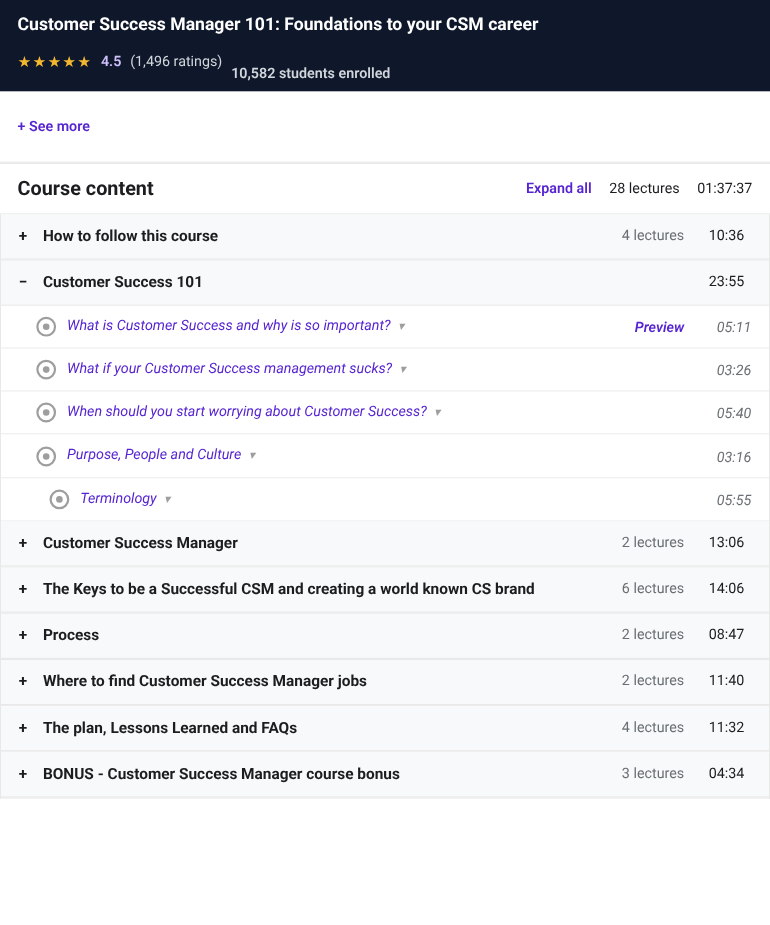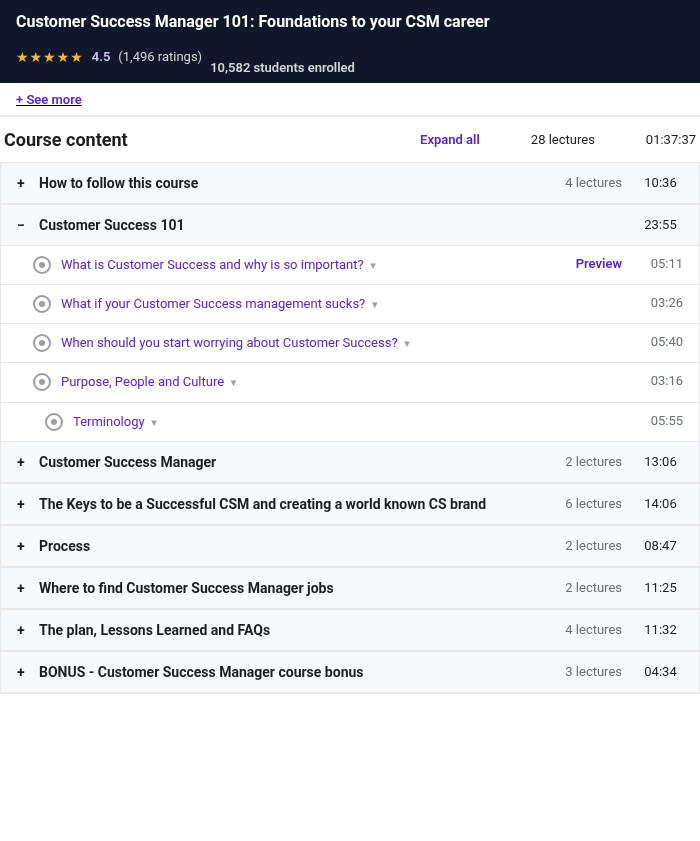--- a/index.html
+++ b/index.html
@@ -44,39 +44,37 @@
       color: #d1d7dc;
     }
     .enrolled {
       color: #d1d7dc;
       font-weight: 600;
       margin-top: 21px;
     }
 
     
     .see-more-bar {
-      padding: 8px 16px;
+      padding: 24px 16px;
       border-bottom: 1px solid #e8e8e8;
-      text-decoration: underline;
     }
     .see-more-link {
       color: #5624d0;
       font-size: 13px;
       font-weight: 600;
       cursor: pointer;
       text-decoration: none;
     }
 
     
     .content-header {
       display: flex;
       align-items: center;
-      padding: 12px 4px;
+      padding: 12px 16px;
       border-bottom: 1px solid #e8e8e8;
-      gap: 35px;
     }
     .content-title {
       font-size: 18px;
       font-weight: 700;
       color: #1c1d1f;
       flex: 1;
     }
     .expand-all {
       color: #5624d0;
       font-size: 13px;
@@ -133,24 +131,25 @@
     }
 
     
     .section-expanded .section-header {
       background: #f7f9fa;
     }
 
     
     .lecture-item {
       display: flex;
-      align-items: flex-start;
+      align-items: flex-end;
       padding: 10px 16px 10px 32px;
       border-bottom: 1px solid #e8e8e8;
       background: #fff;
+      font-style: italic;
     }
     .lecture-item:last-child { border-bottom: none; padding-left: 44px; }
     .lecture-icon {
       width: 18px;
       height: 18px;
       border-radius: 50%;
       border: 2px solid #9e9e9e;
       margin-right: 10px;
       flex-shrink: 0;
       display: flex;
@@ -291,21 +290,21 @@
         <span class="section-name">Process</span>
         <span class="section-lectures">2 lectures</span>
         <span class="section-duration">08:47</span>
       </div>
     </div>
     <div class="section">
       <div class="section-header">
         <span class="section-toggle">+</span>
         <span class="section-name">Where to find Customer Success Manager jobs</span>
         <span class="section-lectures">2 lectures</span>
-        <span class="section-duration">11:25</span>
+        <span class="section-duration">11:40</span>
       </div>
     </div>
     <div class="section">
       <div class="section-header">
         <span class="section-toggle">+</span>
         <span class="section-name">The plan, Lessons Learned and FAQs</span>
         <span class="section-lectures">4 lectures</span>
         <span class="section-duration">11:32</span>
       </div>
     </div>

